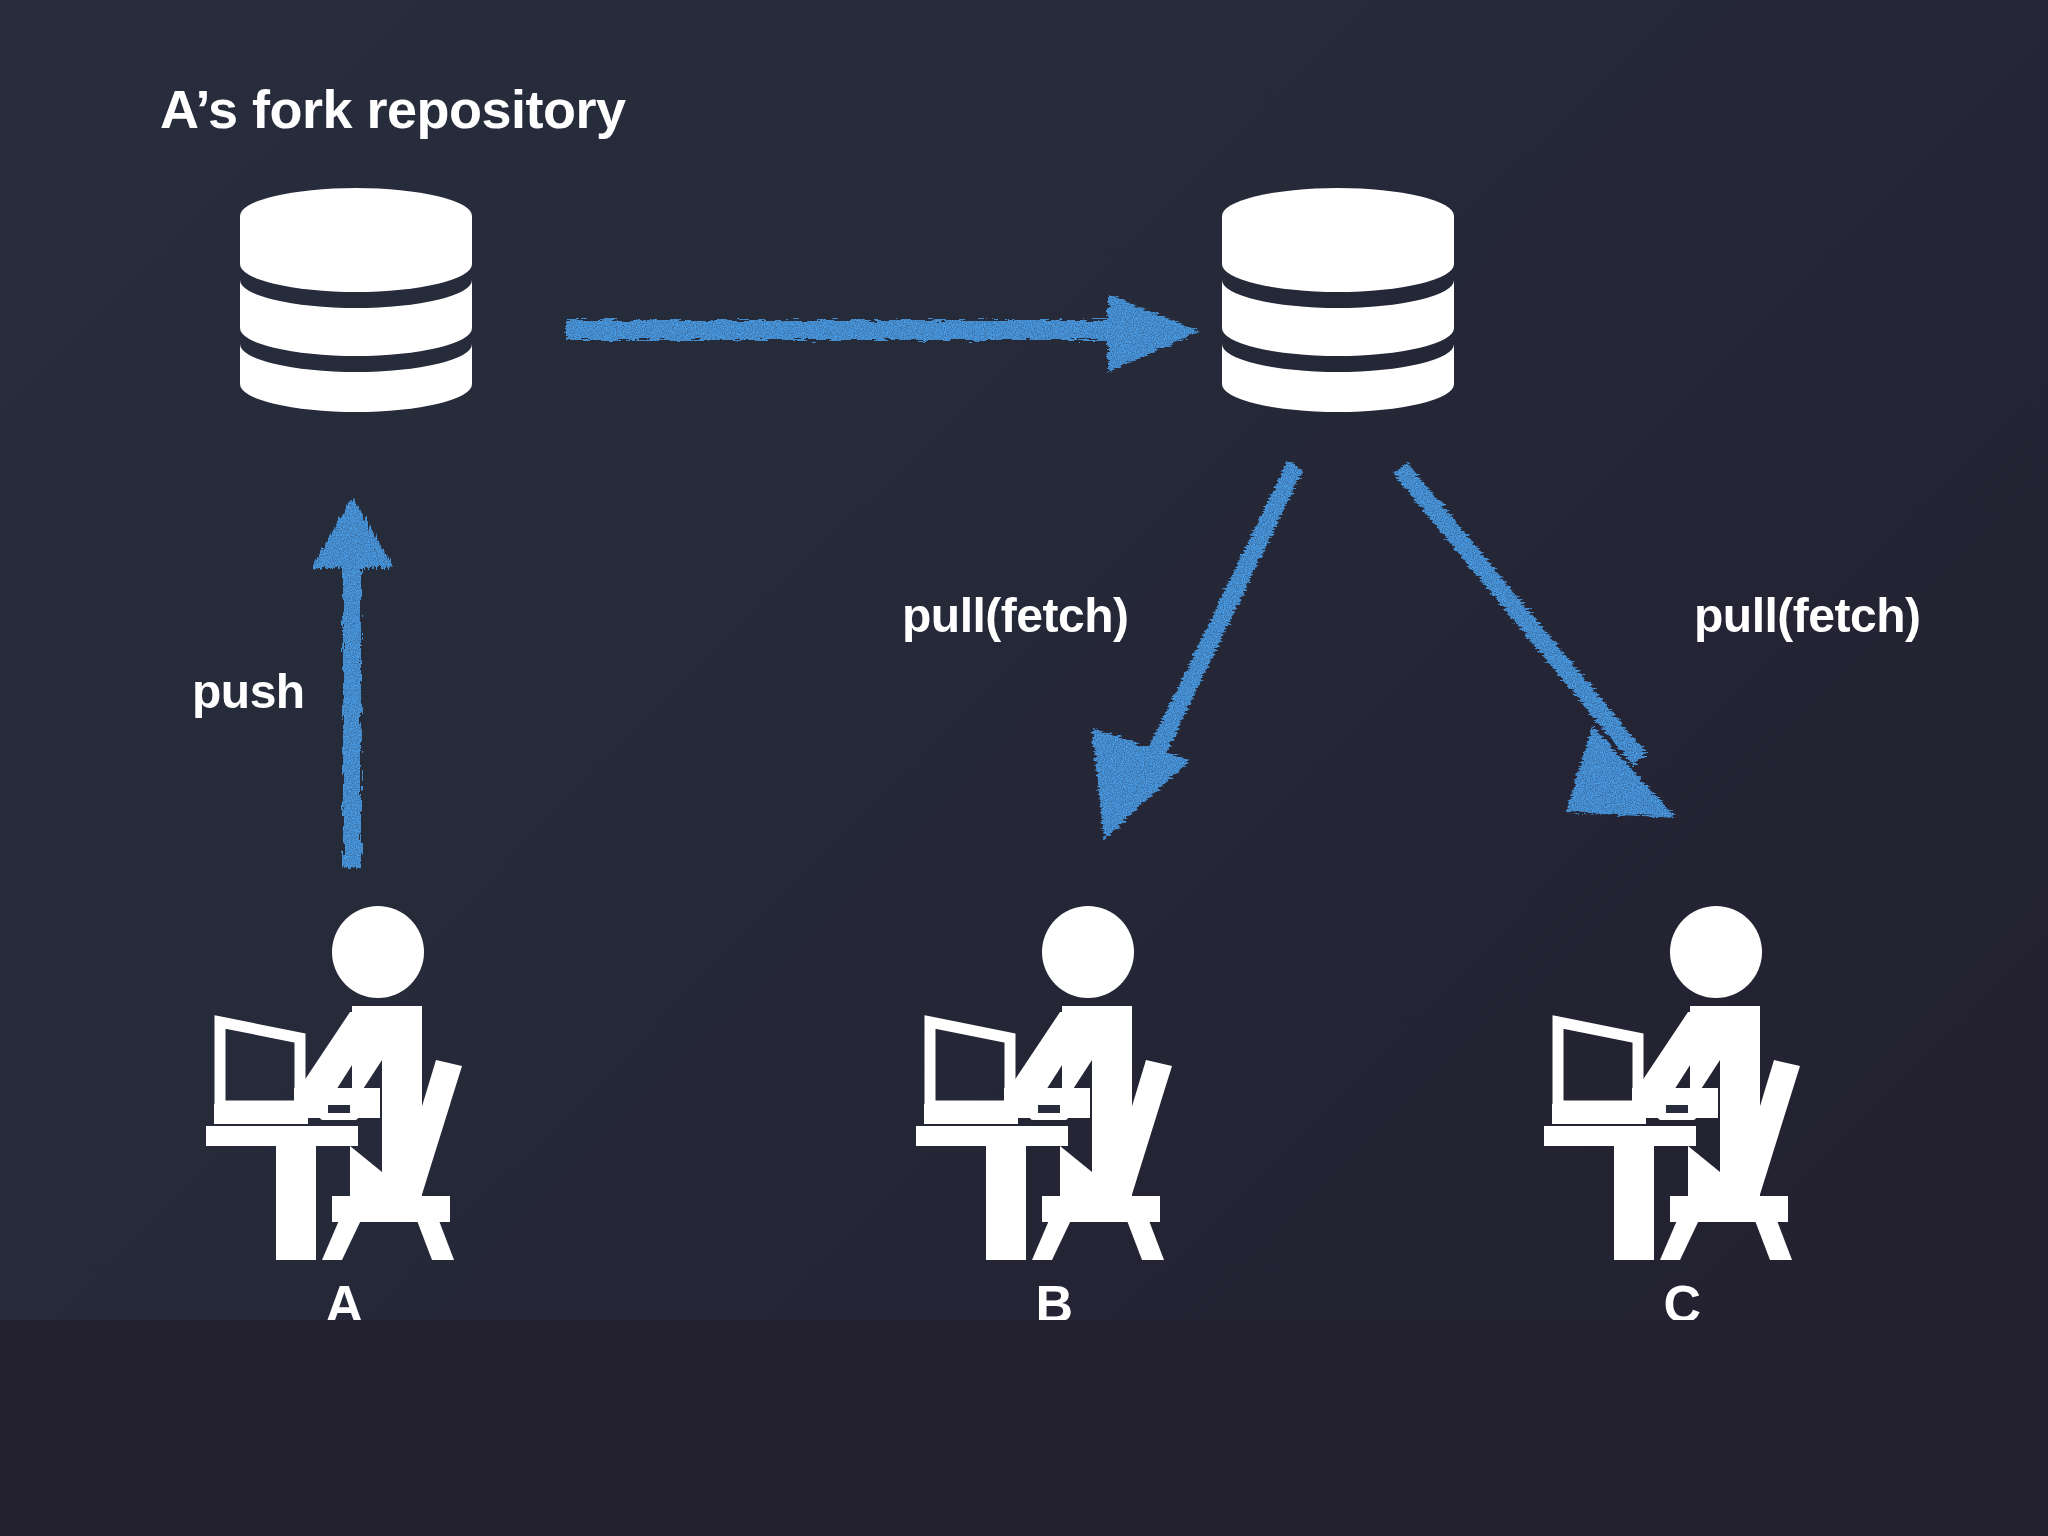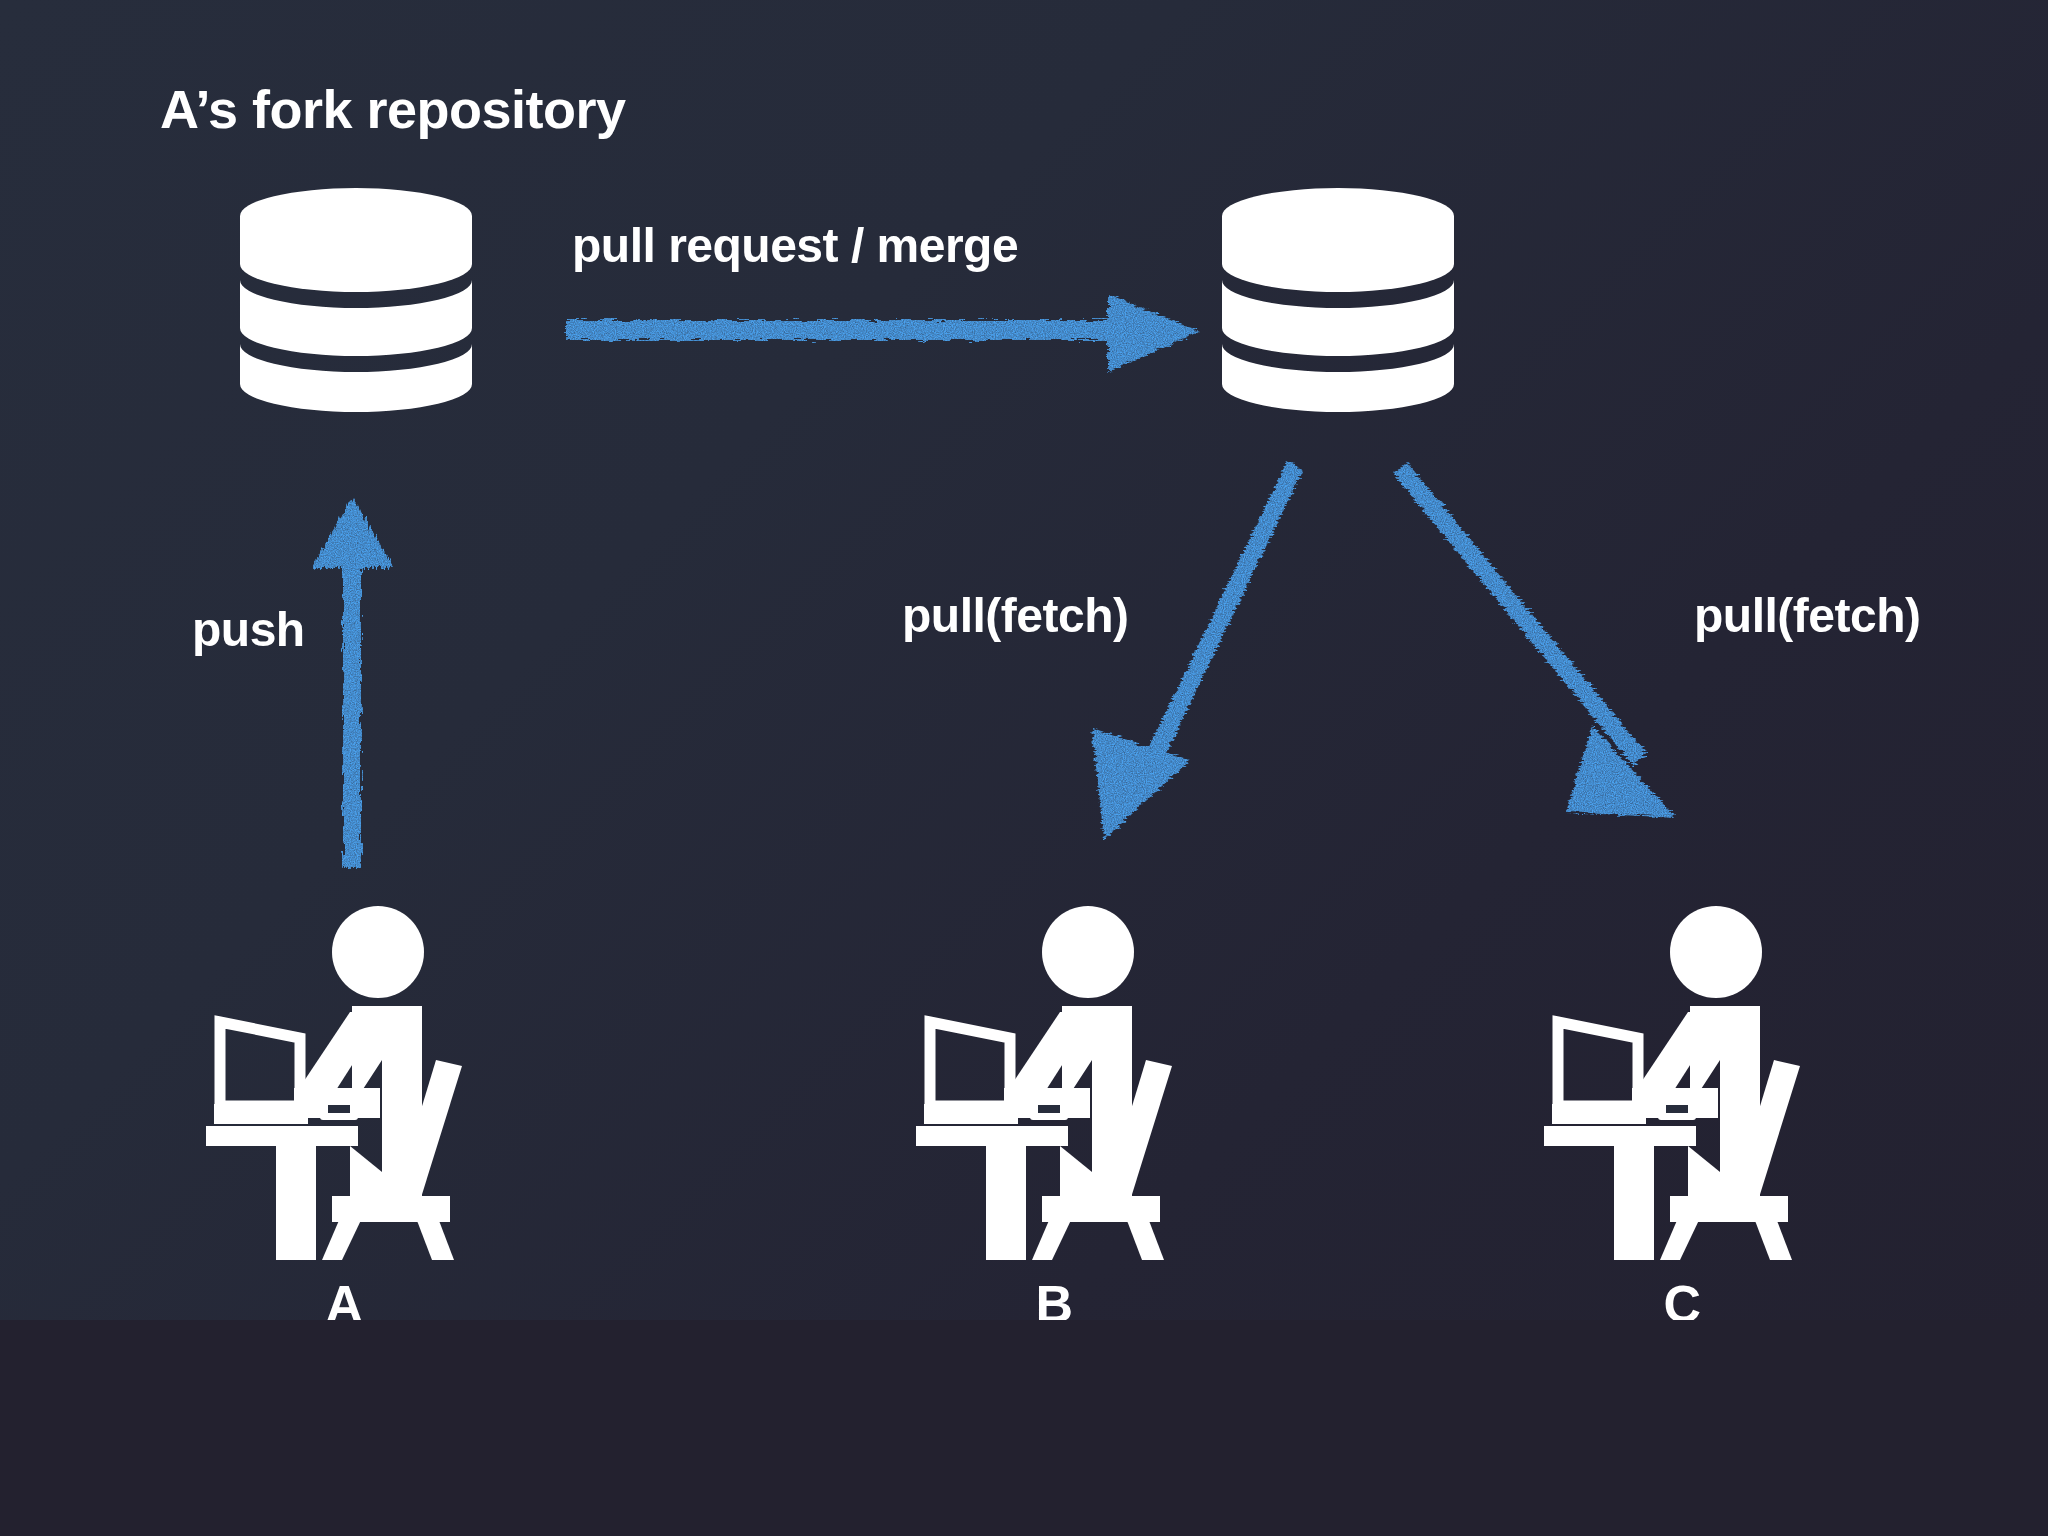--- a/index.html
+++ b/index.html
@@ -86,23 +86,22 @@
       <path d="M 1295 466 L 1142 782" stroke="#4ba3f0" stroke-width="18" fill="none" stroke-linecap="butt"></path>
       <path d="M 1190 760 L 1104 840 L 1092 728 Z" fill="#4ba3f0"></path>
     </g>
 
     <g filter="url(#chalk)">
       <path d="M 1400 468 L 1640 760" stroke="#4ba3f0" stroke-width="18" fill="none" stroke-linecap="butt"></path>
       <path d="M 1592 726 L 1676 818 L 1566 812 Z" fill="#4ba3f0"></path>
     </g>
   </svg>
 
-  <div class="lbl edge-label" style="left:572px; top:218px;">pull request / merge</div>
-
-  <div class="lbl edge-label" style="left:192px; top:602px;">push</div>
+
+  <div class="lbl edge-label" style="left:192px; top:664px;">push</div>
 
   <div class="lbl edge-label" style="left:902px; top:588px;">pull(fetch)</div>
 
   <div class="lbl edge-label" style="left:1694px; top:588px;">pull(fetch)</div>
 
   <div class="node" style="left:240px; top:188px;">
     <svg width="232" height="228" viewBox="0 0 232 228">
       <g fill="#ffffff">
         <path d="M0 28 A116 28 0 0 1 232 28 L232 76 A116 28 0 0 1 0 76 Z"></path>
         <path d="M0 92 A116 28 0 0 0 232 92 L232 140 A116 28 0 0 1 0 140 Z"></path>

